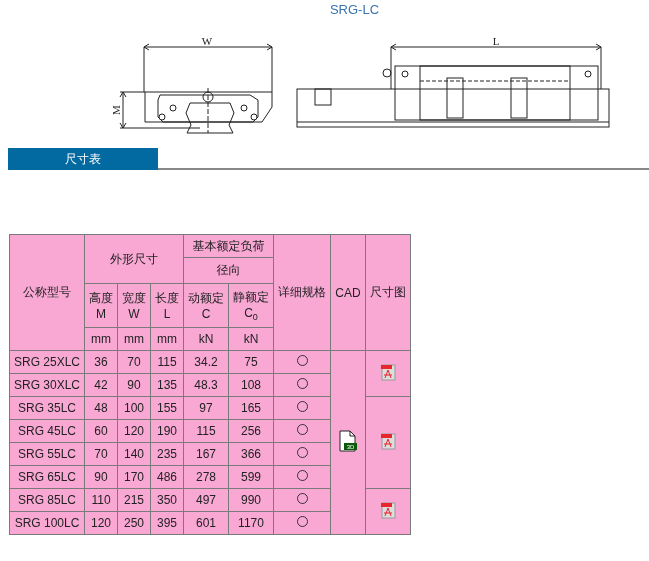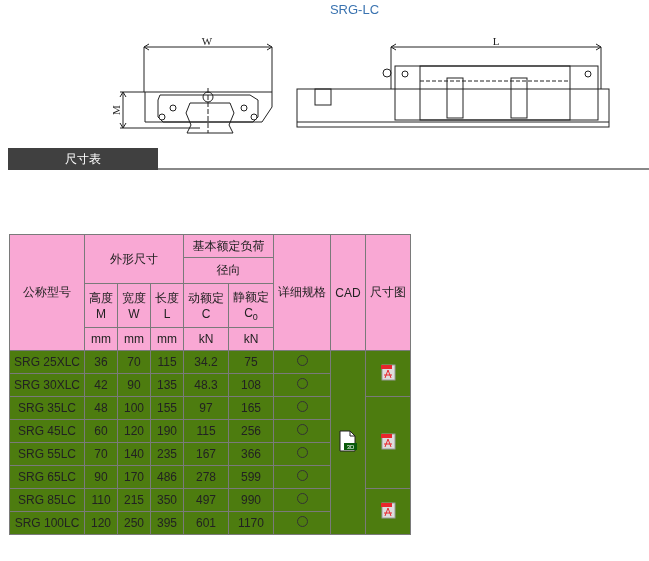--- a/index.html
+++ b/index.html
@@ -2,29 +2,29 @@
 <html><head>
 <meta charset="utf-8">
 <style>
   html, body { margin:0; padding:0; background:#ffffff; }
   body { width:649px; height:561px; position:relative; overflow:hidden;
          font-family:"Liberation Sans","DejaVu Sans",sans-serif; font-size:12px; color:#222; }
   .title { position:absolute; top:2px; left:0; width:709px; text-align:center;
            color:#3a73b0; font-size:13px; }
   .drawing { position:absolute; top:25px; left:0; }
   .section-bar { position:absolute; top:148px; left:8px; width:641px; height:23px; }
-  .section-tab { position:absolute; left:0; top:0; width:150px; height:22px; background:#404040;
+  .section-tab { position:absolute; left:0; top:0; width:150px; height:22px; background:#0369a1;
                  color:#fff; font-size:12px; line-height:22px; text-align:center; }
   .section-line { position:absolute; left:150px; right:0; top:20px; height:2px; background:#888888; }
   table.spec { position:absolute; top:234px; left:9px; border-collapse:collapse;
                font-size:12px; }
   table.spec td, table.spec th { border:1px solid #7a7a7a; text-align:center; padding:0;
                font-weight:normal; }
   table.spec th { background:#f9a8d4; color:#222; }
-  table.spec td { background:#4d7c0f; height:22px; }
+  table.spec td { background:#f9a8d4; height:22px; }
   .sub0 { font-size:9px; vertical-align:-3px; }
   .circle { display:inline-block; width:9px; height:9px; border:1px solid #333; border-radius:50%; }
 </style>
 </head>
 <body>
 
 <div class="title">SRG-LC</div>
 
 <svg class="drawing" width="649" height="110" viewBox="0 25 649 110">
   <g stroke="#222" fill="none" stroke-width="1">

